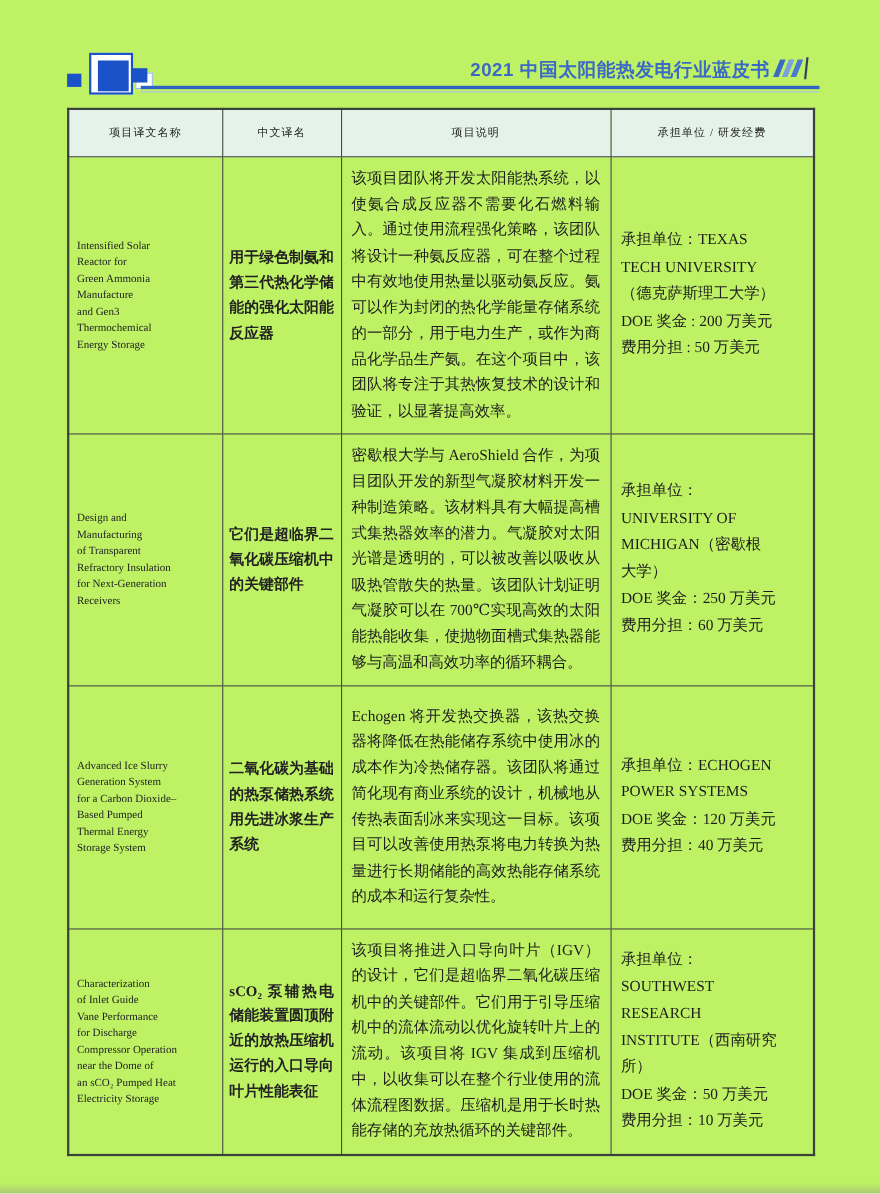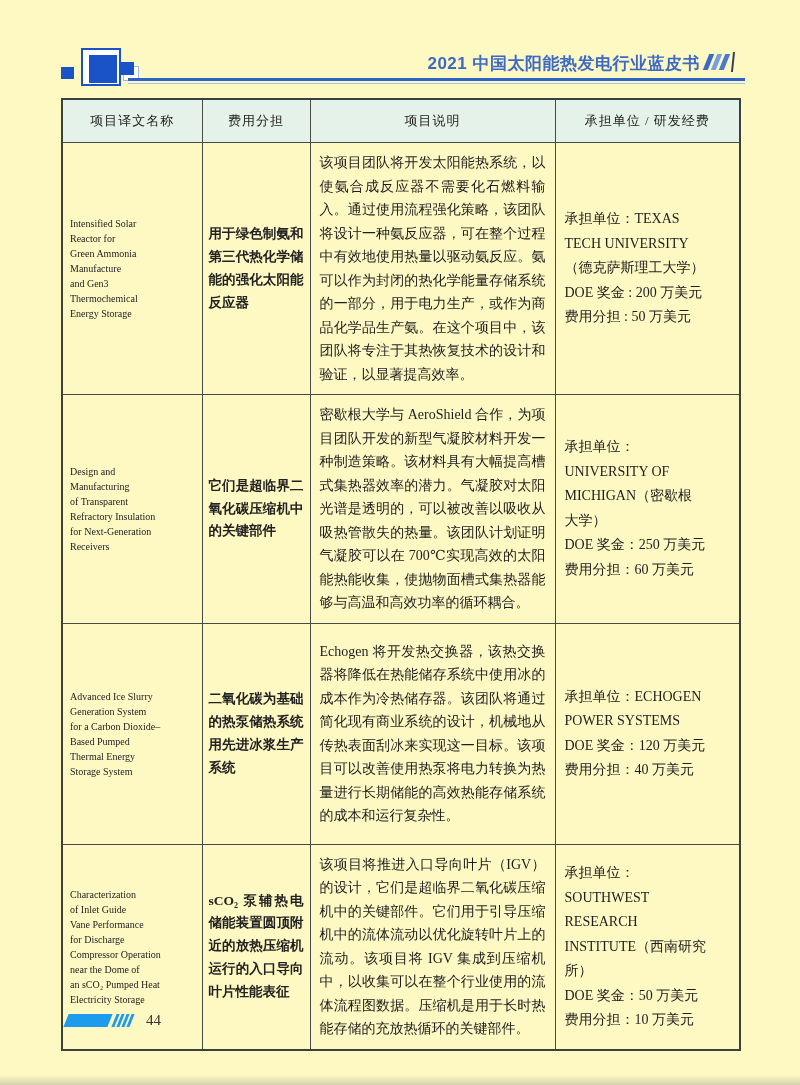--- a/index.html
+++ b/index.html
@@ -1,17 +1,17 @@
 <!DOCTYPE html>
 <html><head>
 <meta charset="utf-8">
 <style>
   html,body{margin:0;padding:0;background:#e8e8e8;}
   .page{
-    position:relative;width:800px;height:1085px;background:#fef9c3;
+    position:relative;width:800px;height:1085px;background:#bef264;
     margin:0 auto;overflow:hidden;
     font-family:"Liberation Serif","DejaVu Serif",serif;color:#1f1f1f;
   }
   
   .hdr{position:absolute;top:0;left:0;width:100%;height:98px;}
   .logo{position:absolute;top:44px;left:55px;width:90px;height:50px;}
   .lg-outline{position:absolute;left:26px;top:4px;width:36px;height:34px;border:2px solid #1a52c8;background:#fff;}
   .lg-big{position:absolute;left:34px;top:11px;width:28px;height:28px;background:#1a52c8;}
   .lg-small-l{position:absolute;left:6px;top:23px;width:13px;height:12px;background:#1a52c8;}
   .lg-small-r-outline{position:absolute;left:68px;top:22px;width:14px;height:13px;border:1px solid #9db8e8;background:#fff;}
@@ -30,21 +30,21 @@
   .hdr-rule{position:absolute;top:78px;left:128px;width:617px;height:3px;background:#2f62c4;}
   .hdr-rule-lite{position:absolute;top:83px;left:128px;width:617px;height:1px;background:#a9c0e8;}
   
   table.proj{
     position:absolute;top:98px;left:61px;width:678px;height:907px;
     border-collapse:collapse;table-layout:fixed;
   }
   .proj th,.proj td{border:1.5px solid #454c48;vertical-align:middle;}
   .proj{border:2px solid #3a403c;}
   .proj th{
-    background:#e4f2ea;font-weight:normal;font-size:13px;color:#1d1d1d;
+    background:#e4f2ea;font-weight:normal;font-size:10px;color:#1d1d1d;
     height:40px;text-align:center;letter-spacing:1px;
   }
   td.c-en{padding:6px 2px 6px 7px;font-size:10px;line-height:1.5;white-space:pre-line;color:#222;}
   td.c-zh{padding:6px 6px;font-size:13.5px;line-height:1.7;text-align:justify;color:#222;font-weight:bold;}
   td.c-desc{padding:8px 9px;font-size:14px;line-height:1.68;text-align:justify;color:#1d1d1d;margin-left:12px;}
   td.c-fund{padding:6px 6px 6px 9px;font-size:14px;line-height:1.75;white-space:pre-line;color:#1d1d1d;}
   
   .ftr{position:absolute;top:1010px;left:0;width:100%;height:40px;}
   .ftr-bar{position:absolute;top:4px;left:66px;width:44px;height:13px;background:#1d9bed;transform:skewX(-22deg);}
   .fs{position:absolute;top:4px;width:3px;height:13px;background:#1d9bed;transform:skewX(-22deg);}
@@ -80,21 +80,21 @@
   <table class="proj">
     <colgroup>
       <col style="width:140px">
         <col style="width:108px">
         <col style="width:245px">
         <col style="width:185px">
     </colgroup>
     <thead>
       <tr>
         <th>项目译文名称</th>
-        <th>费用分担</th>
+        <th>中文译名</th>
         <th>项目说明</th>
         <th>承担单位 / 研发经费</th>
       </tr>
     </thead>
     <tbody>
       <tr style="height:219px">
         <td class="c-en">Intensified Solar
 Reactor for
 Green Ammonia
 Manufacture
@@ -153,23 +153,15 @@
         <td class="c-fund">承担单位：
 SOUTHWEST
 RESEARCH
 INSTITUTE（西南研究所）
 DOE 奖金：50 万美元
 费用分担：10 万美元</td>
       </tr>
     </tbody>
   </table>
 
-  <div class="ftr">
-    <div class="ftr-bar"></div>
-    <div class="fs fs1"></div>
-      <div class="fs fs2"></div>
-      <div class="fs fs3"></div>
-      <div class="fs fs4"></div>
-    <div class="ftr-num">44</div>
-  </div>
 
   <div class="scan-edge"></div>
 </div>
 
 </body></html>

